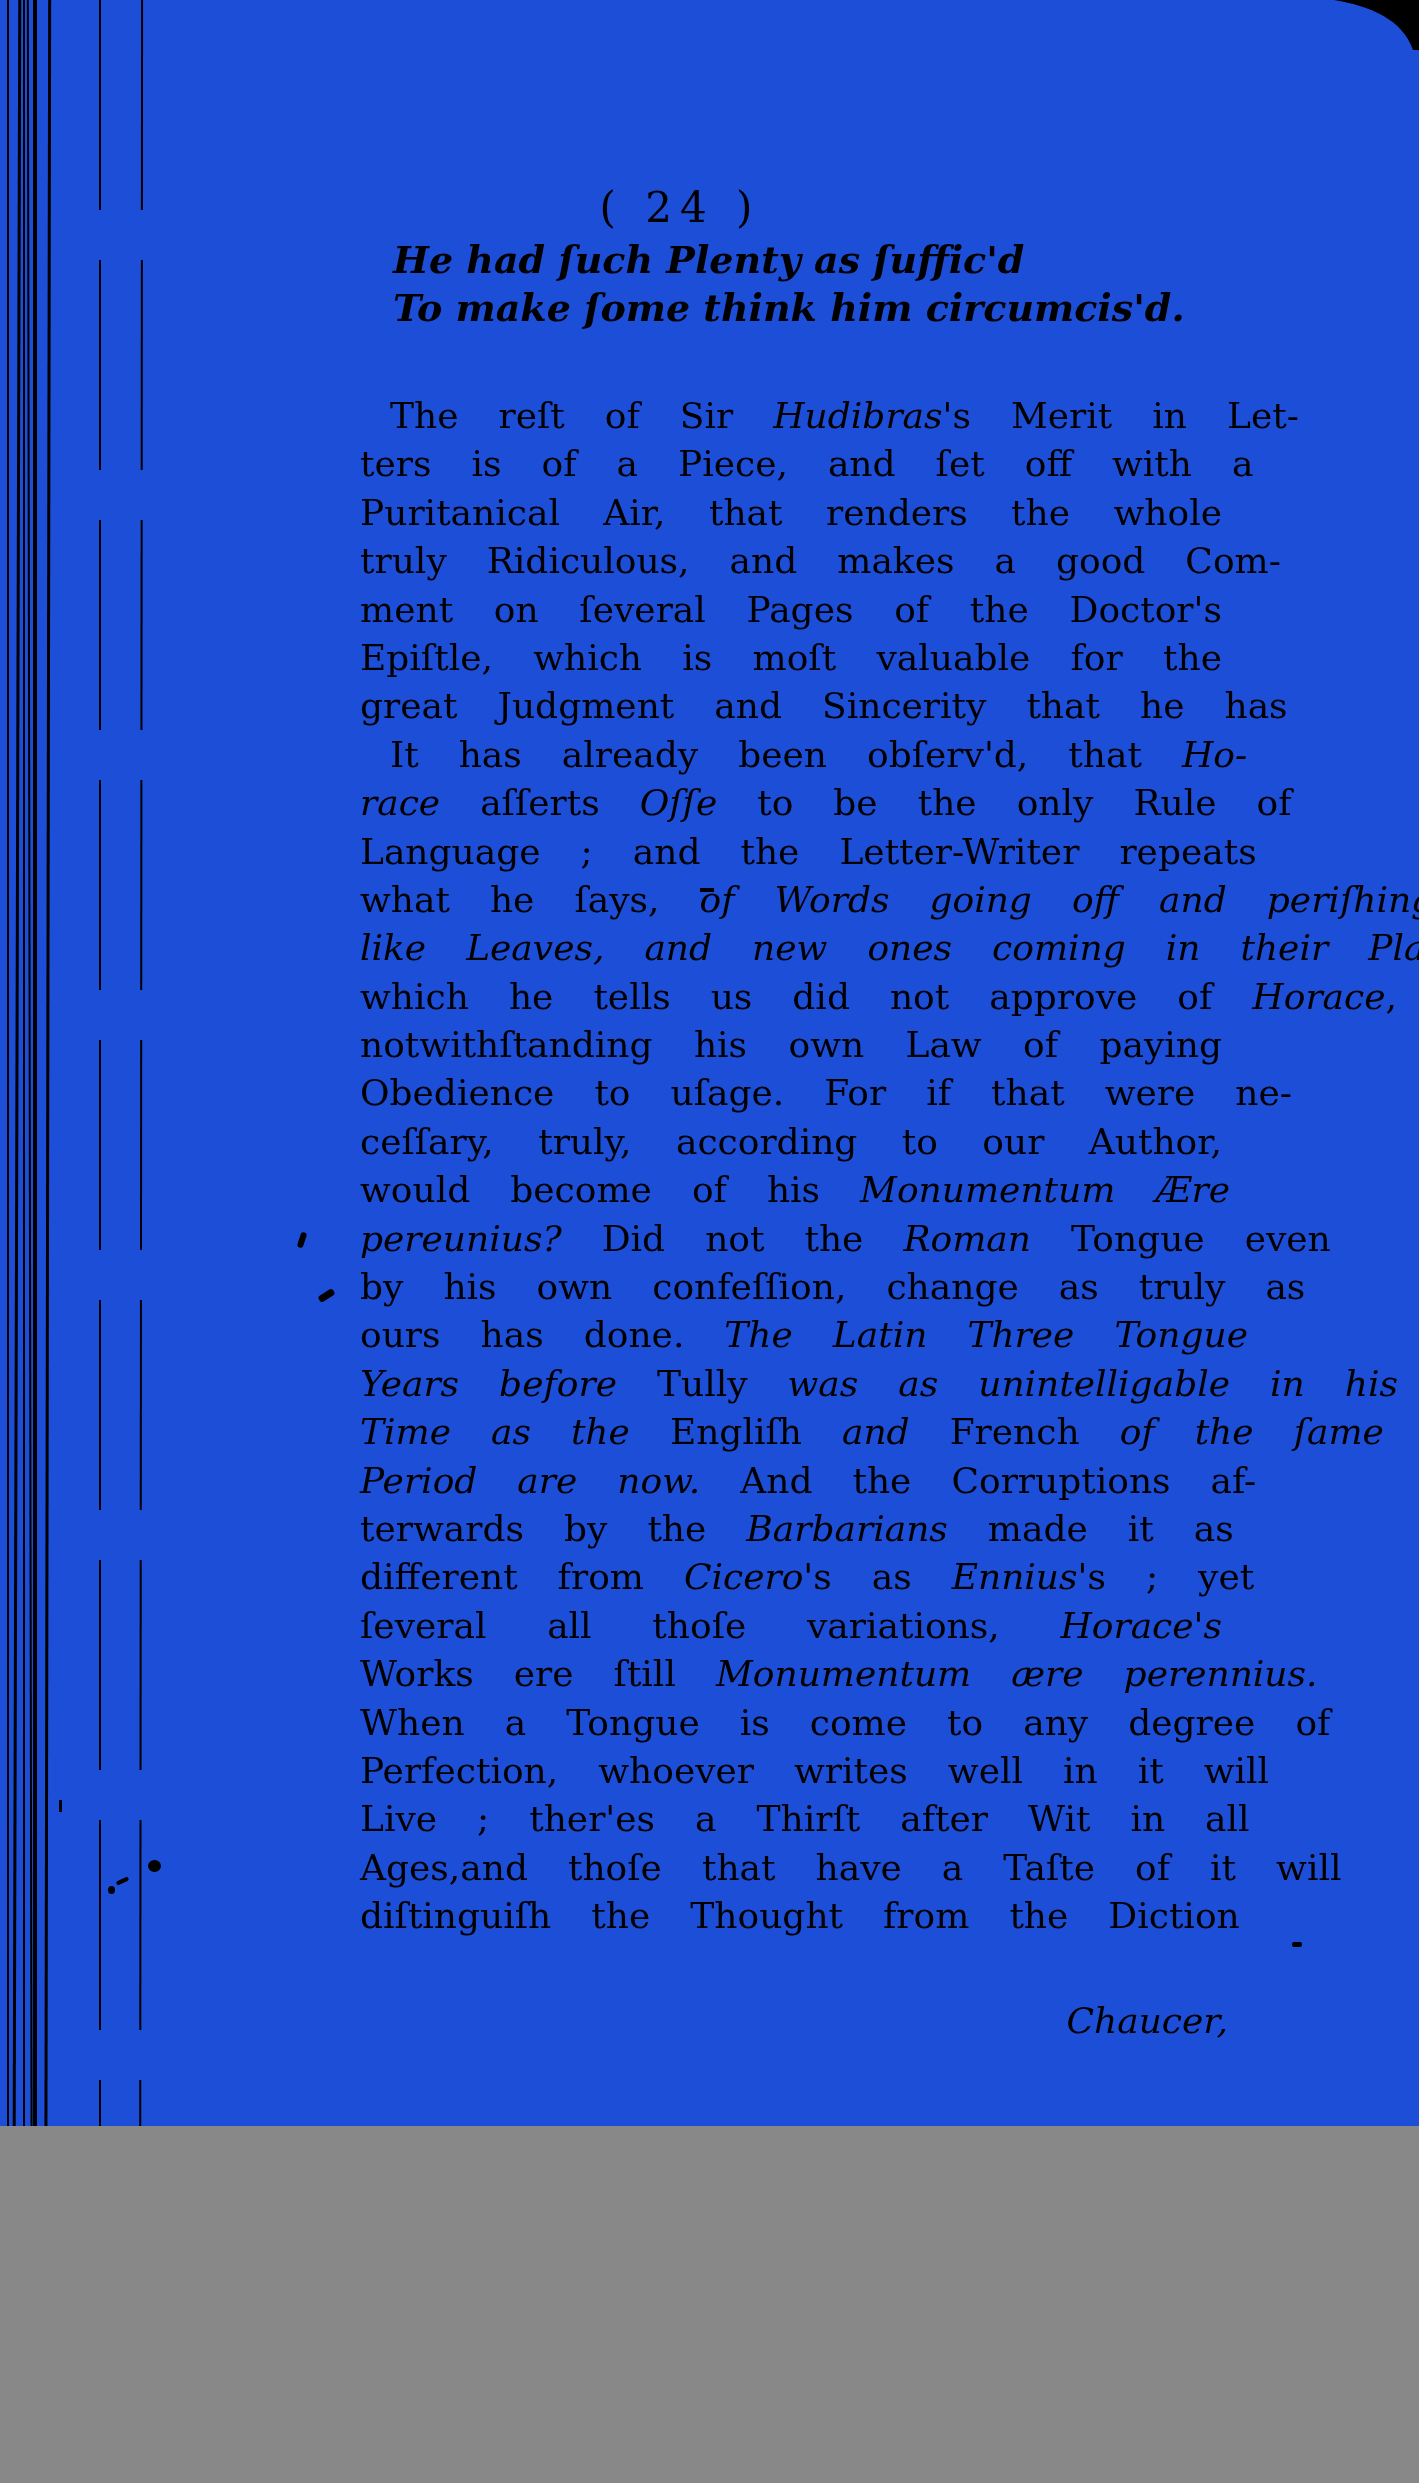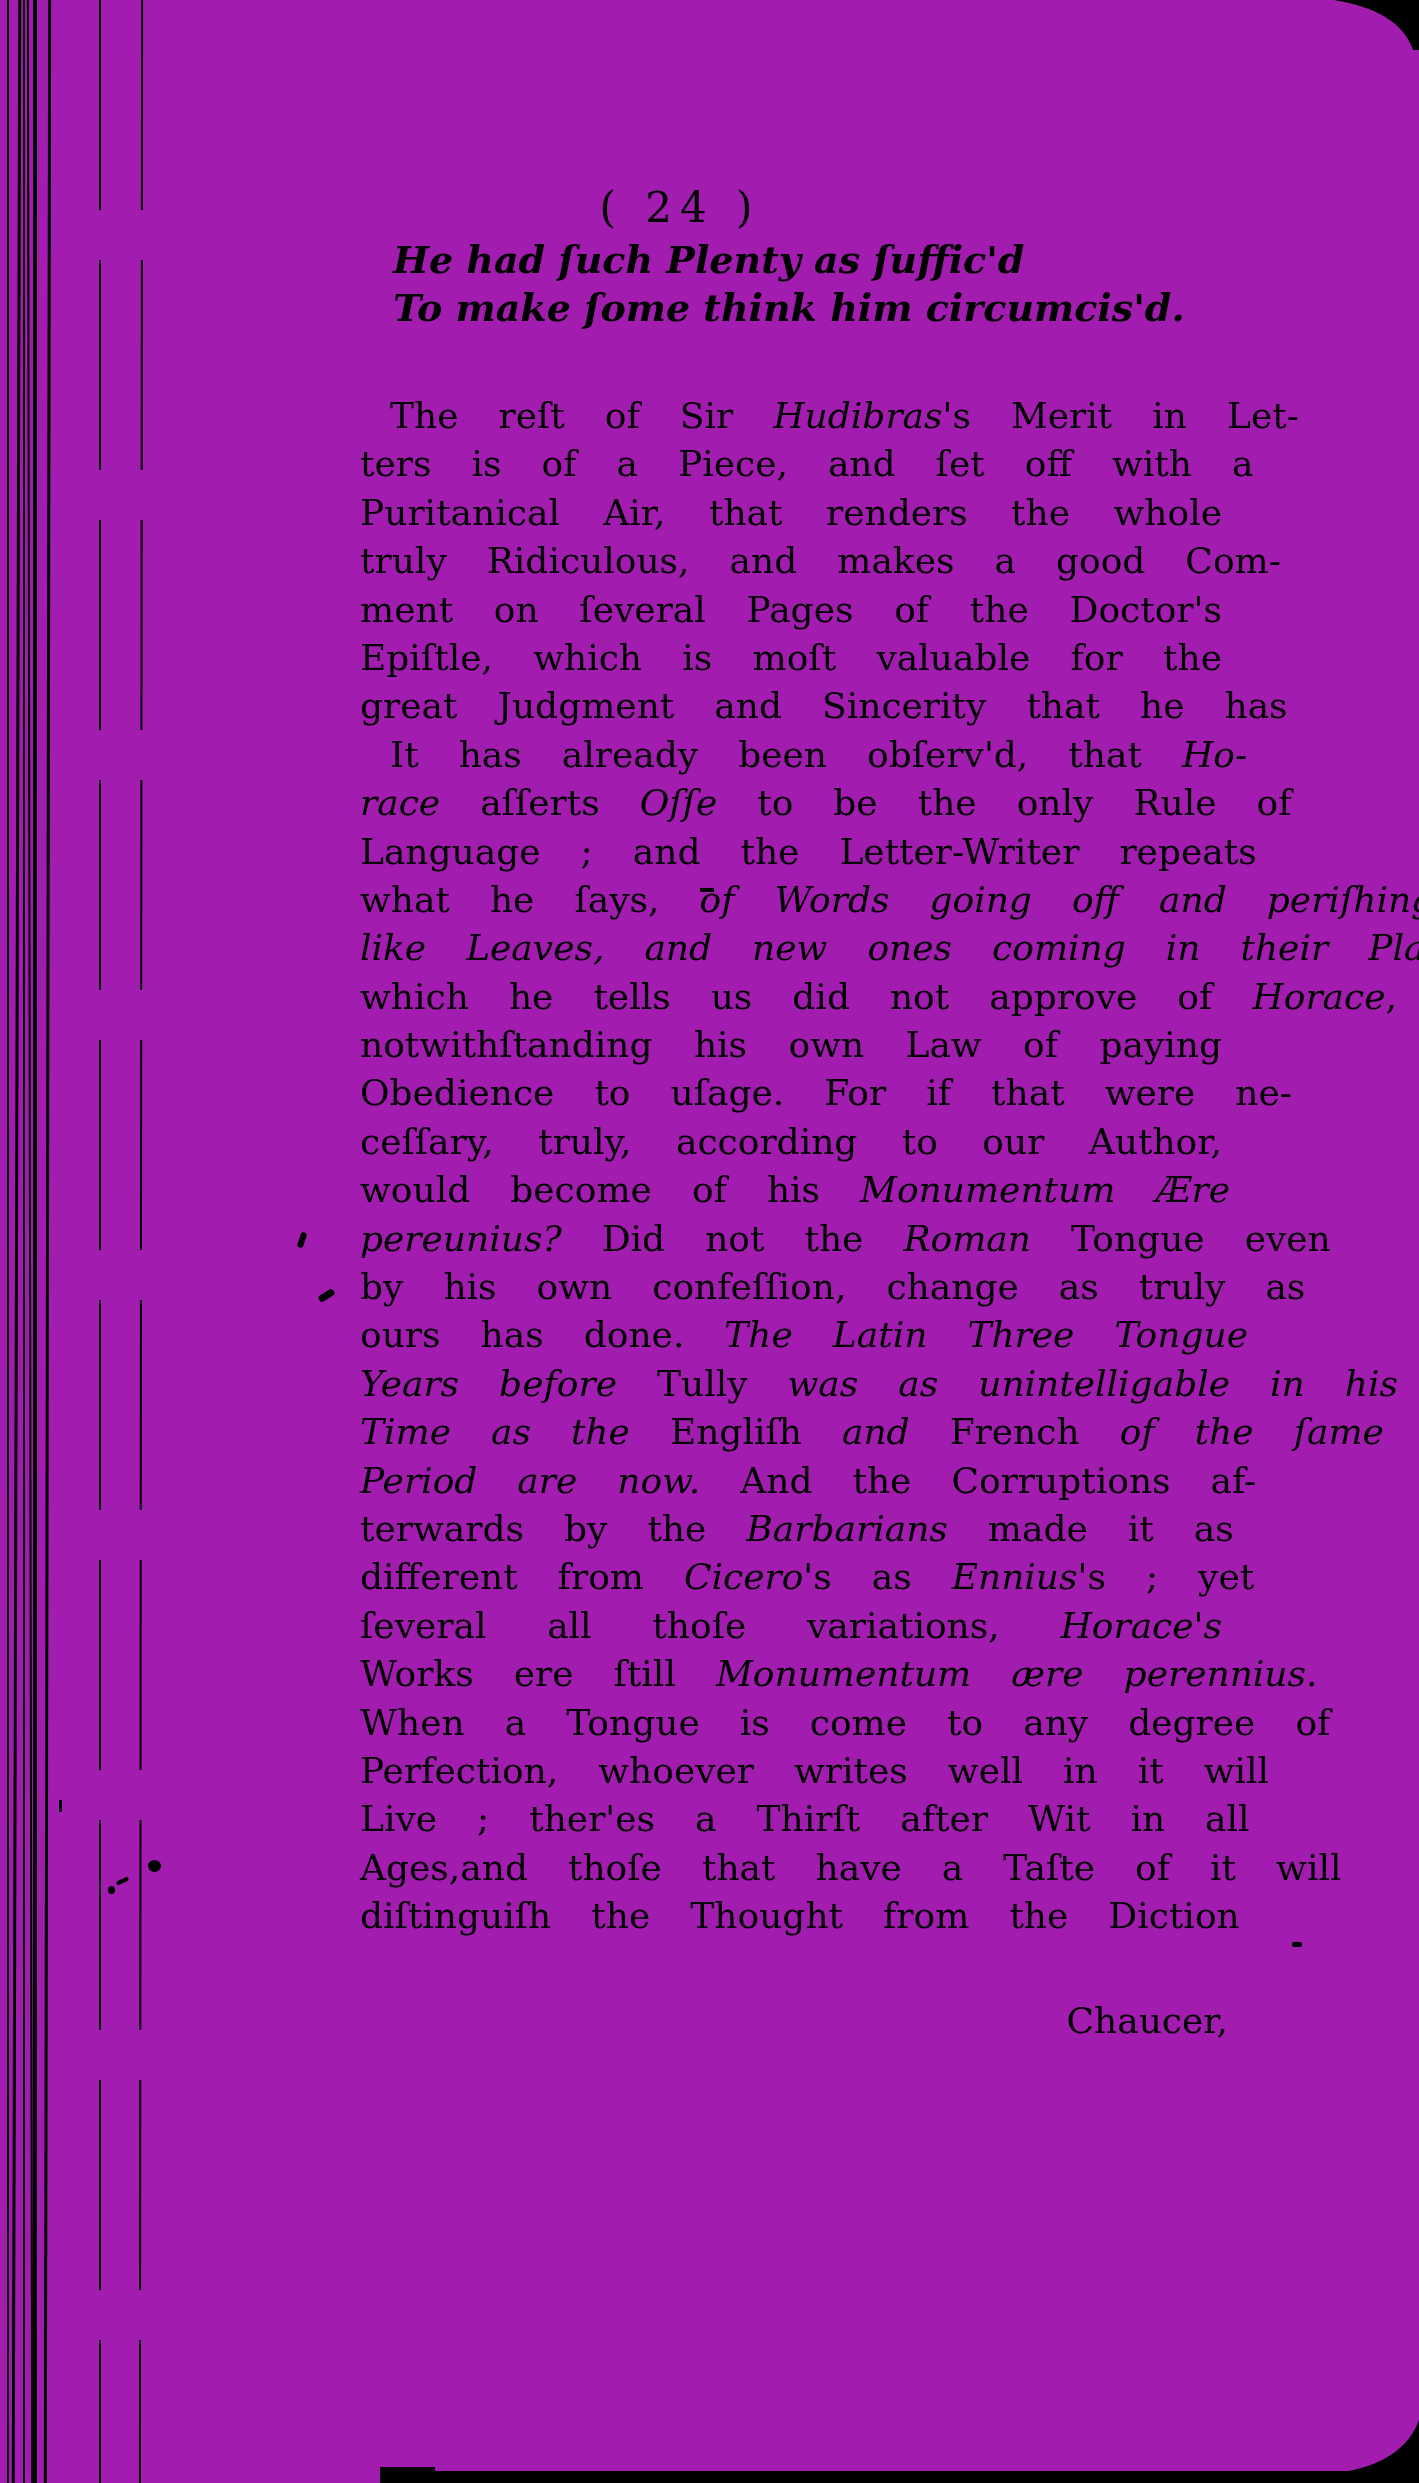--- a/index.html
+++ b/index.html
@@ -1,16 +1,16 @@
 <!DOCTYPE html>
 <html><head>
 <meta charset="utf-8">
 <style>
   html,body{margin:0;padding:0;background:#888;}
-  .page{position:relative;width:1419px;height:2483px;background:#a21caf;overflow:hidden;
+  .page{position:relative;width:1419px;height:2126px;background:#1d4ed8;overflow:hidden;
         font-family:"DejaVu Serif",serif;color:#000;}
   
   .gline{position:absolute;top:0;height:2483px;background:#000;}
   .gline.dashed{background:repeating-linear-gradient(to bottom,#000 0 210px,transparent 210px 260px);}
   .speck{position:absolute;background:#000;}
   .bottom-bar{position:absolute;left:380px;top:2471px;width:1039px;height:12px;background:#000;}
   .bottom-bump{position:absolute;left:380px;top:2467px;width:55px;height:10px;background:#000;}
   .corner{position:absolute;}
   
   .pagenum{position:absolute;left:500px;top:183px;width:360px;text-align:center;
@@ -21,21 +21,21 @@
   .verse .vline{white-space:nowrap;}
   
   .body-block{position:absolute;left:360px;top:392px;width:862px;font-size:36px;}
   .bl{height:48.4px;line-height:48.4px;white-space:nowrap;gap:40px;}
   .bl.just{display:flex;justify-content:space-between;}
   .bl.indent{padding-left:30px;}
   .w{white-space:pre;}
   .it{font-style:italic;}
   
   .catchword{position:absolute;left:360px;top:2000px;width:868px;text-align:right;
-             font-size:36px;}
+             font-size:36px;font-style:italic;}
 </style>
 </head>
 <body>
 
 <div class="page">
 
   <div>
     <div class="gline" style="left:7px;width:2px;"></div>
     <div class="gline" style="left:15px;width:3px;transform:rotate(0.15deg);"></div>
     <div class="gline" style="left:23px;width:2px;"></div>

